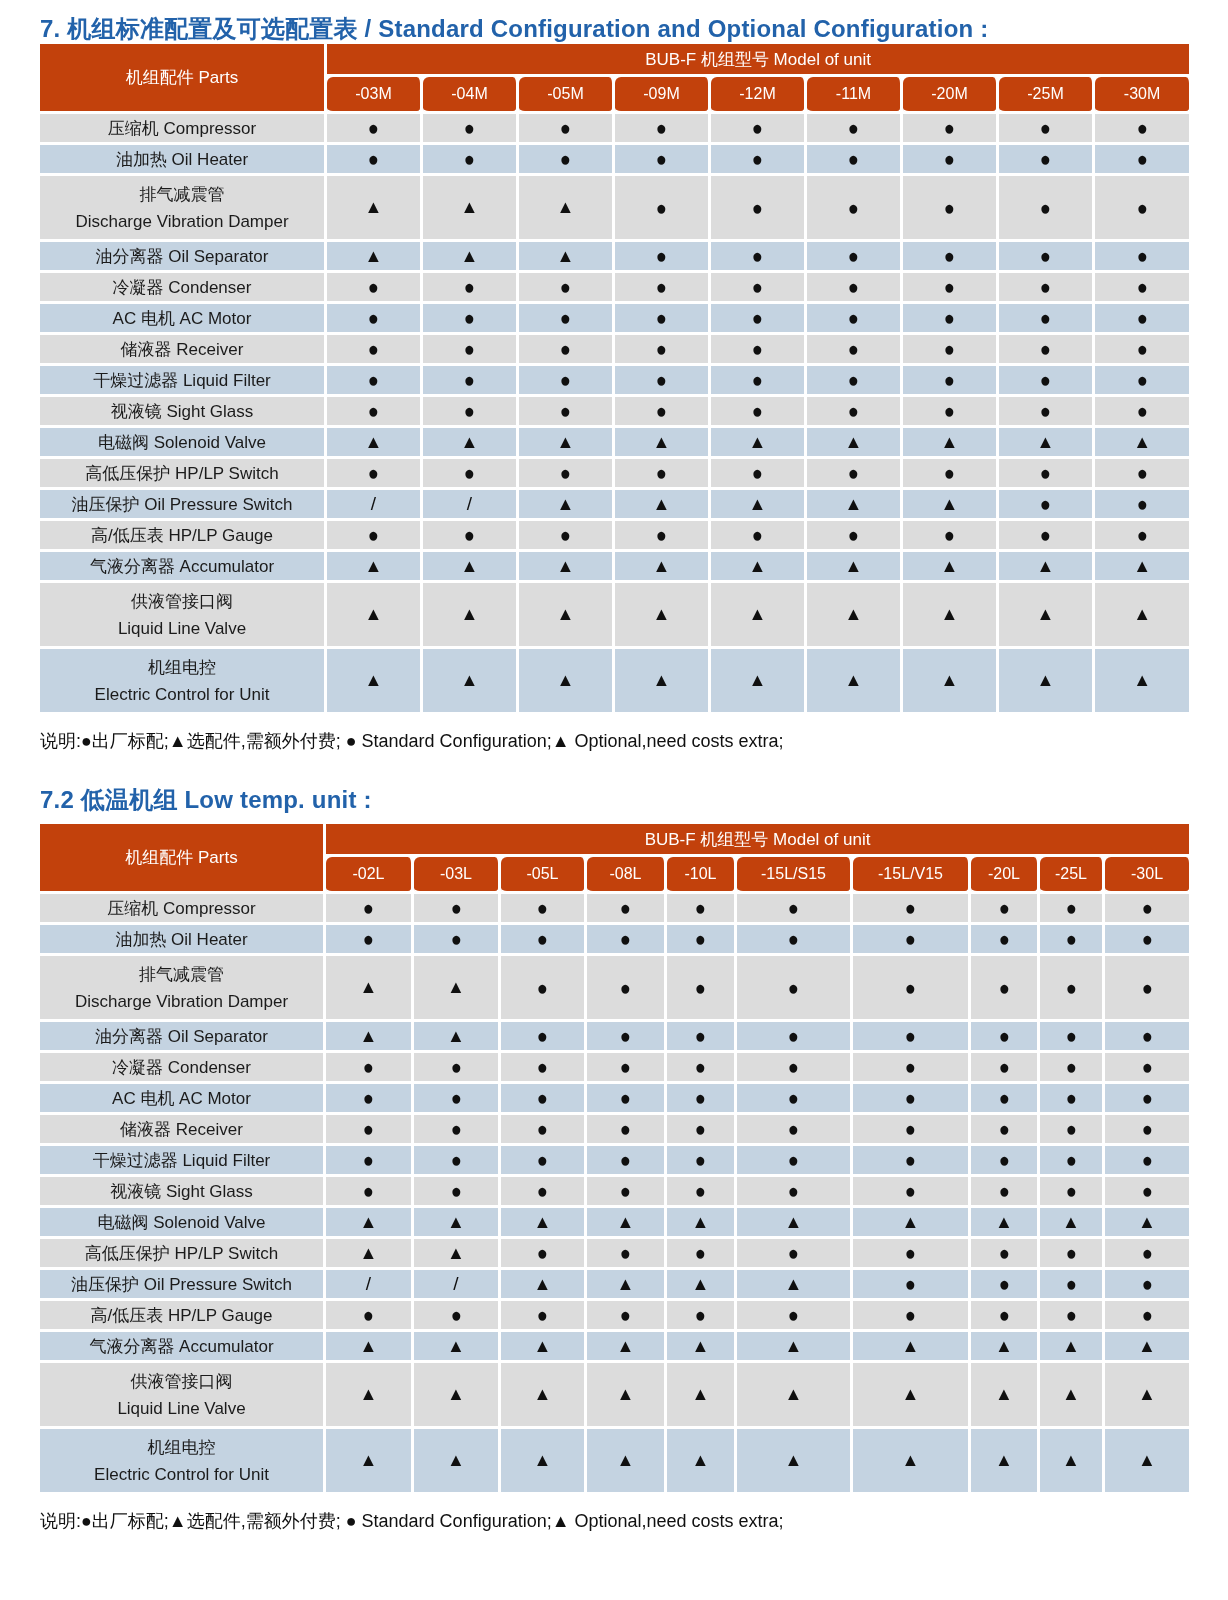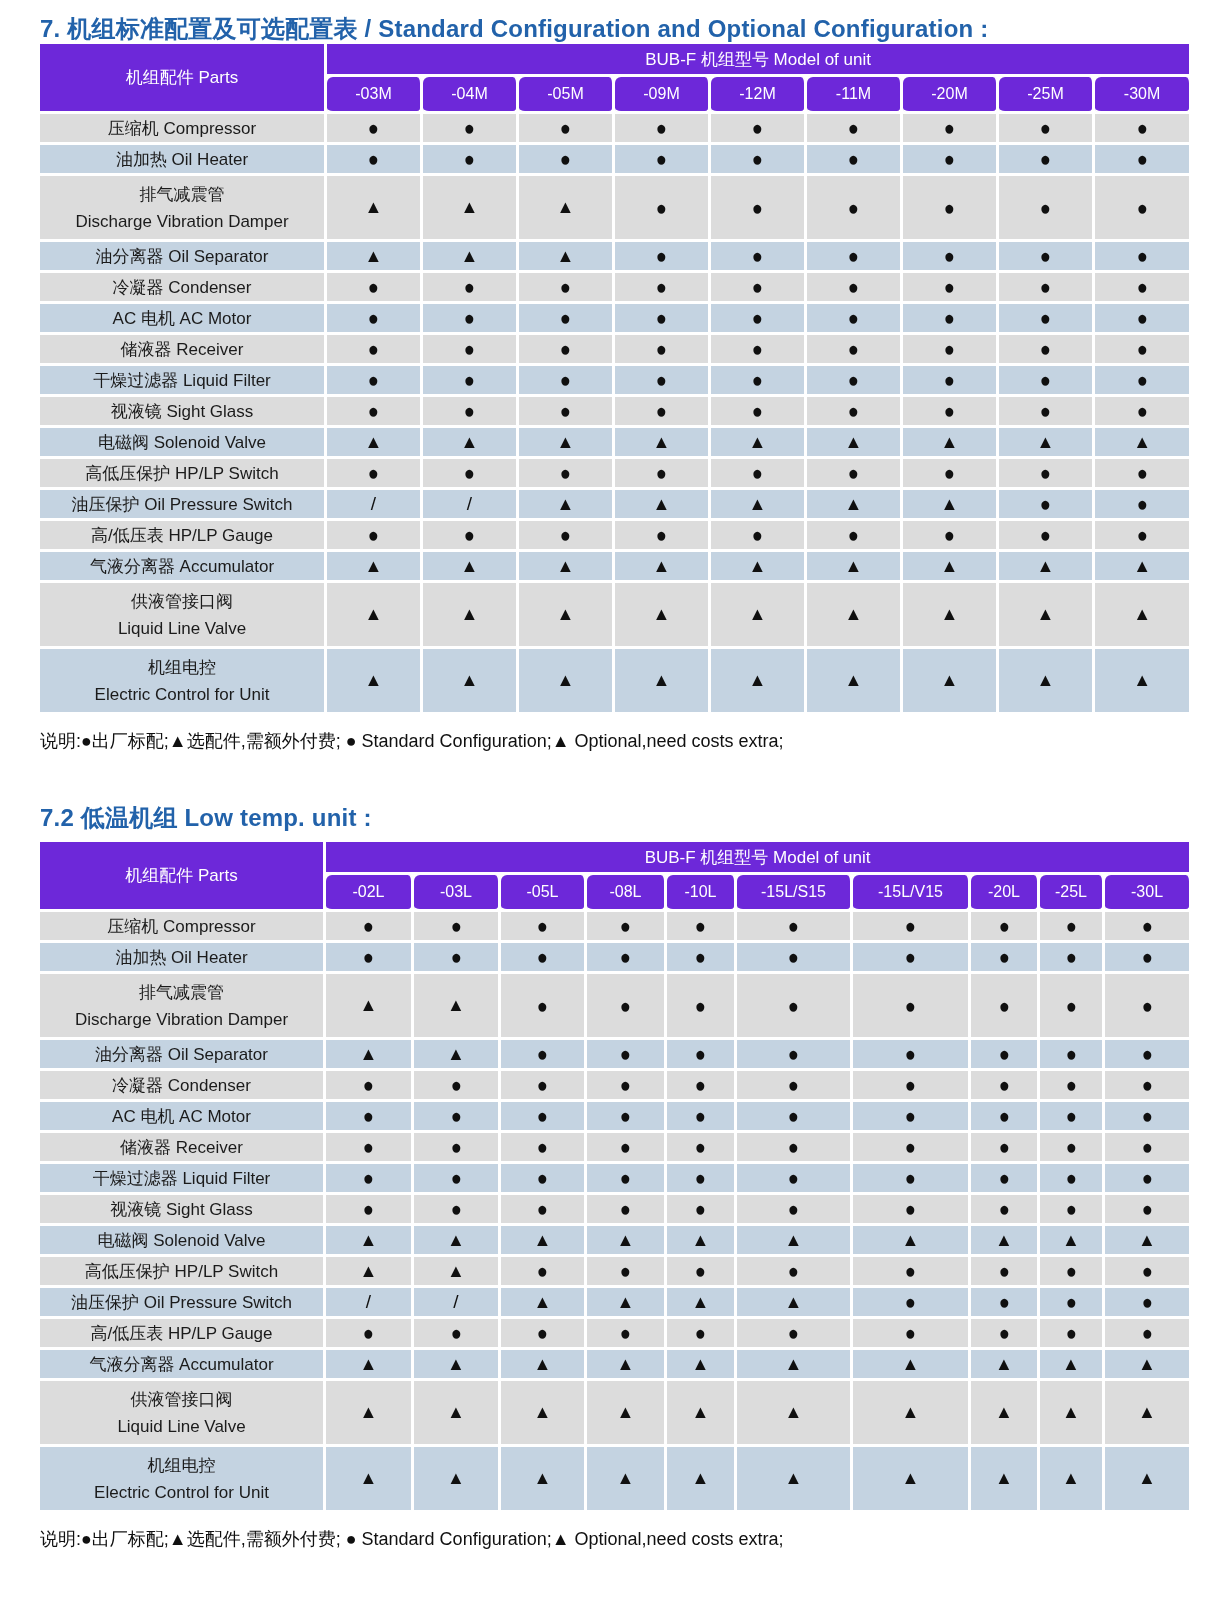--- a/index.html
+++ b/index.html
@@ -9,33 +9,33 @@
     color:#111;
   }
   .page { width:1228px; }
   .title, .subtitle {
     margin:0 0 0 40px;
     font-size:24px; line-height:31px; font-weight:700;
     color:#2262aa; letter-spacing:0.2px;
   }
   .title { padding-top:13px; }
   .subtitle { margin-bottom:9px; }
-  .subtitle.low { margin-top:49px; }
+  .subtitle.low { margin-top:31px; }
   .cfg-table {
     margin-left:40px;
     border-collapse:separate; border-spacing:0;
     table-layout:fixed; width:1152px;
   }
   .cfg-table th, .cfg-table td {
     padding:0; text-align:center; vertical-align:middle;
     border-right:3px solid #fff; border-bottom:3px solid #fff;
     overflow:hidden;
   }
   .cfg-table thead th {
-    background:#6d28d9; color:#ffffff; font-weight:400;
+    background:#c2410c; color:#ffffff; font-weight:400;
     font-size:17px;
   }
   .cfg-table thead tr.models-row { height:37px; }
   .cfg-table thead tr.group-row { height:33px; }
   .cfg-table thead th.model-col { font-size:16px;border-radius:6px; }
   .cfg-table tbody tr.r-normal { height:31px; }
   .cfg-table tbody tr.r-tall   { height:66px; }
   .cfg-table tbody tr.shade-gray td { background:#dcdcdc; }
   .cfg-table tbody tr.shade-blue td { background:#c4d3e1; }
   .part-cell { font-size:17px; color:#1b1b1b;margin-top:8px; }

